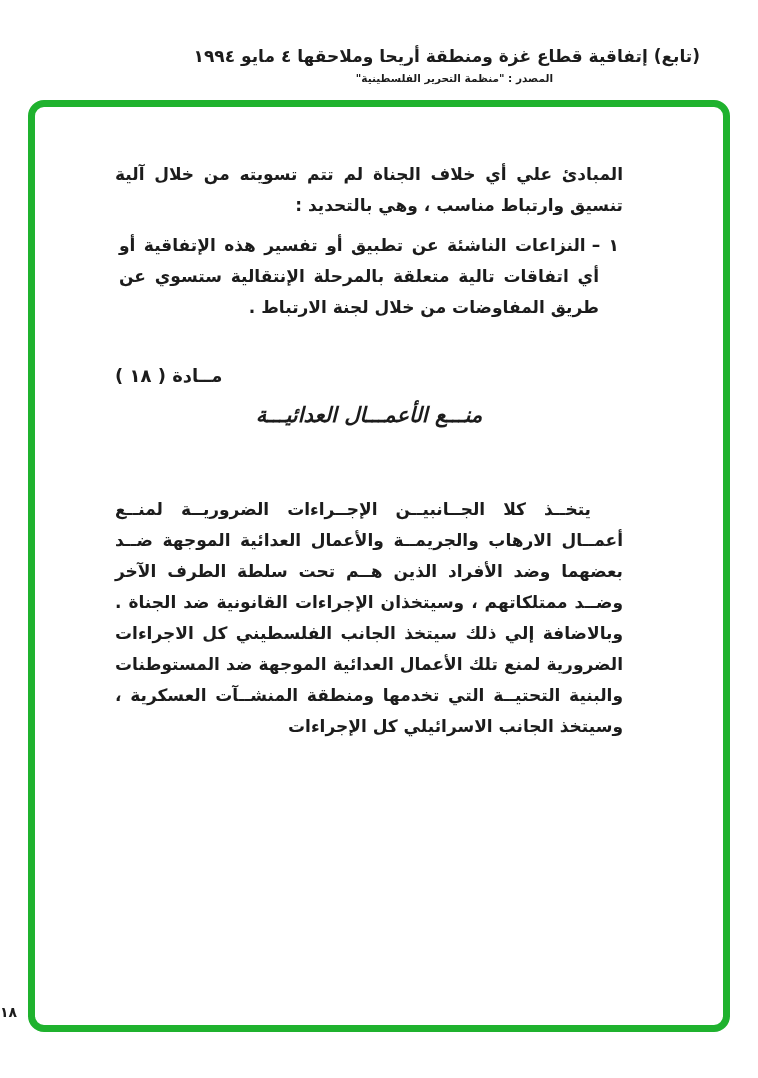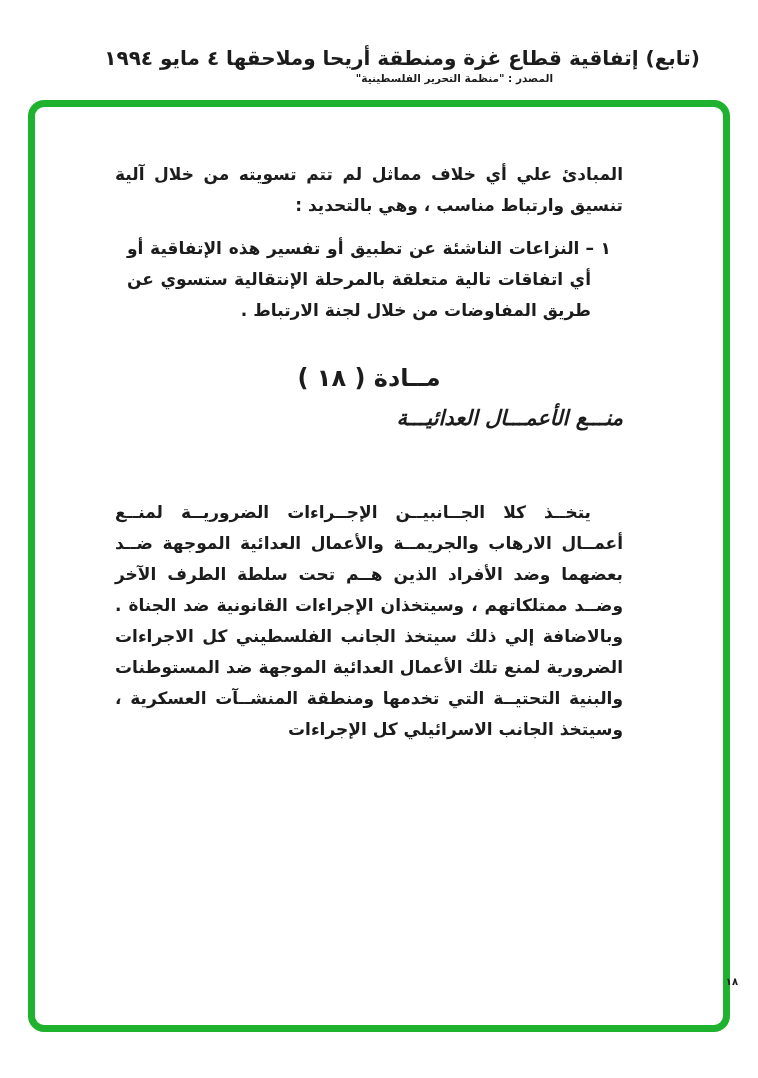--- a/index.html
+++ b/index.html
@@ -12,21 +12,21 @@
     color: var(--ink);
     direction: rtl;
     position: relative;
     overflow: hidden;
   }
   .page { position: relative; width: 758px; height: 1078px; }
 
   
   .header-title {
     position: absolute; top: 46px; right: 58px;
-    font-size: 20px; font-weight: bold;
+    font-size: 17px; font-weight: bold;
     letter-spacing: 0.5px;
     white-space: nowrap;
   }
   .header-source {
     position: absolute; top: 72px; right: 205px;
     font-size: 10.5px; font-weight: bold;
     white-space: nowrap;
   }
 
   
@@ -42,71 +42,71 @@
     padding: 52px 100px 0 80px;
     font-size: 17px; font-weight: bold;
     line-height: 31px;
   }
 
   .intro {
     margin: 0 0 9px 0;
     text-align: justify;
   }
 
-  ol.clauses { list-style: none; margin: 12px; padding: 0; }
+  ol.clauses { list-style: none; margin: 4px; padding: 0; }
   ol.clauses li {
     margin: 0 0 10px 0;
     padding-right: 20px;   
     text-indent: -20px;    
     text-align: justify;
   }
   .clause-num { display: inline; padding-left: 6px; }
 
   .article-heading {
     margin: 37px 0 0 0;
-    text-align: center;
-    font-size: 24px;
+    text-align: left;
+    font-size: 18px;
     letter-spacing: 1px;
   }
   .article-subheading {
     margin: 8px 0 12px 0;
-    text-align: right;
+    text-align: center;
     font-size: 21px;
     font-style: italic;
     font-family: "DejaVu Serif", "Liberation Serif", serif;
     font-weight: bold;
     letter-spacing: 1px;
   }
 
   .body-par {
     margin: 64px 0 0 0;
     text-align: justify;
     text-indent: 32px;
   }
 
   .page-number {
-    position: absolute; left: 0; top: 976px;
+    position: absolute; left: 0; top: 1004px;
     width: 738px;
-    text-align: right;
-    font-size: 10px; font-weight: bold;
+    text-align: left;
+    font-size: 14px; font-weight: bold;
   }
 </style>
 </head>
 <body>
 
 <div class="page">
 
   <div class="header-title">(تابع) إتفاقية قطاع غزة ومنطقة أريحا وملاحقها ٤ مايو ١٩٩٤</div>
 
   <div class="header-source">المصدر :  "منظمة التحرير الفلسطينية"</div>
 
   <div class="green-box">
     <div class="content">
 
-      <p class="intro">المبادئ علي أي خلاف مماثل لم تتم تسويته من خلال آلية تنسيق وارتباط مناسب ، وهي بالتحديد :</p>
+      <p class="intro">المبادئ علي أي خلاف الجناة لم تتم تسويته من خلال آلية تنسيق وارتباط مناسب ، وهي بالتحديد :</p>
 
       <ol class="clauses">
         <li><span class="clause-num">١ –</span><span>النزاعات الناشئة عن تطبيق أو تفسير هذه الإتفاقية أو أي اتفاقات تالية متعلقة بالمرحلة الإنتقالية ستسوي عن طريق المفاوضات من خلال لجنة الارتباط .</span></li>
       </ol>
 
       <div class="article-heading">مــادة ( ١٨ )</div>
 
       <div class="article-subheading">منـــع الأعمـــال العدائيـــة</div>
 
       <p class="body-par">يتخــذ كلا الجــانبيــن الإجــراءات الضروريــة لمنــع أعمــال الارهاب والجريمــة والأعمال العدائية الموجهة ضــد بعضهما وضد الأفراد الذين هــم تحت سلطة الطرف الآخر وضــد ممتلكاتهم ، وسيتخذان الإجراءات القانونية ضد الجناة .  وبالاضافة إلي ذلك سيتخذ الجانب الفلسطيني كل الاجراءات الضرورية لمنع تلك الأعمال العدائية الموجهة ضد المستوطنات والبنية التحتيــة التي تخدمها ومنطقة المنشــآت العسكرية ، وسيتخذ الجانب الاسرائيلي كل الإجراءات</p>

